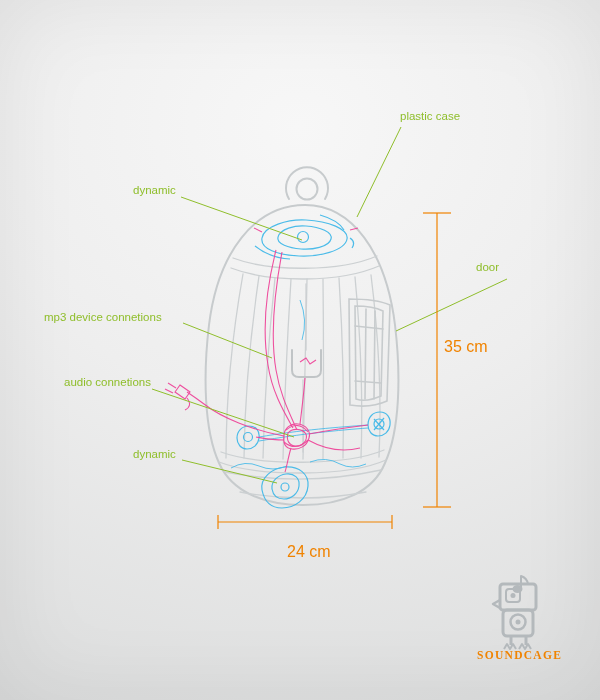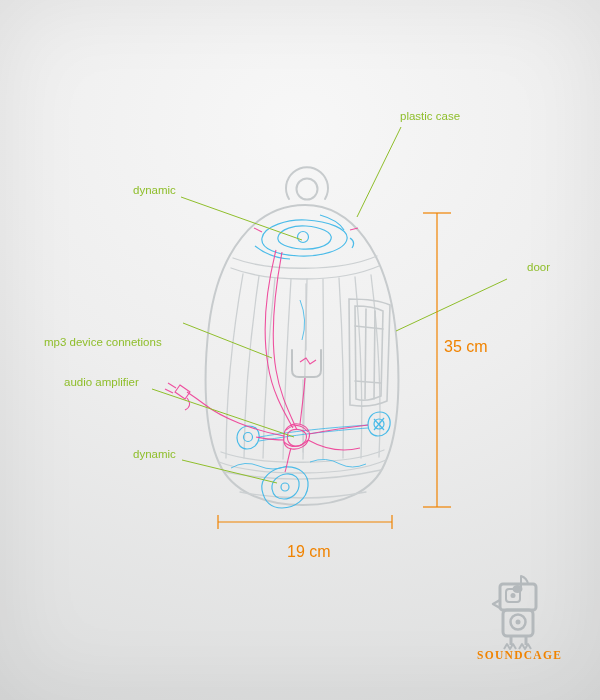--- a/index.html
+++ b/index.html
@@ -149,22 +149,22 @@
       <circle cx="518" cy="622" r="2.5" fill="#b4b9bc" stroke="none"></circle>
       <line x1="511" y1="636" x2="511" y2="645"></line>
       <line x1="526" y1="636" x2="526" y2="645"></line>
       <path d="M 504,649 l 3,-5 l 3,5 l 3,-5 l 3,5" stroke-width="2"></path>
       <path d="M 519,649 l 3,-5 l 3,5 l 3,-5 l 3,5" stroke-width="2"></path>
     </g>
   </svg>
 
   <div class="label" style="left:400px; top:110px;">plastic case</div>
   <div class="label" style="left:133px; top:184px;">dynamic</div>
-  <div class="label" style="left:44px; top:311px;margin-top:25px;">mp3 device connetions</div>
-  <div class="label" style="left:64px; top:376px;">audio amplifier</div>
+  <div class="label" style="left:44px; top:311px;">mp3 device connetions</div>
+  <div class="label" style="left:64px; top:376px;">audio connetions</div>
   <div class="label" style="left:133px; top:448px;">dynamic</div>
-  <div class="label" style="left:527px; top:261px;">door</div>
+  <div class="label" style="left:476px; top:261px;">door</div>
 
   <div class="measure" style="left:444px; top:338px;">35 cm</div>
-  <div class="measure" style="left:287px; top:543px;">19 cm</div>
+  <div class="measure" style="left:287px; top:543px;">24 cm</div>
 
   <div class="brand" style="left:477px; top:649px;">SOUNDCAGE</div>
 </div>
 
 </body></html>

